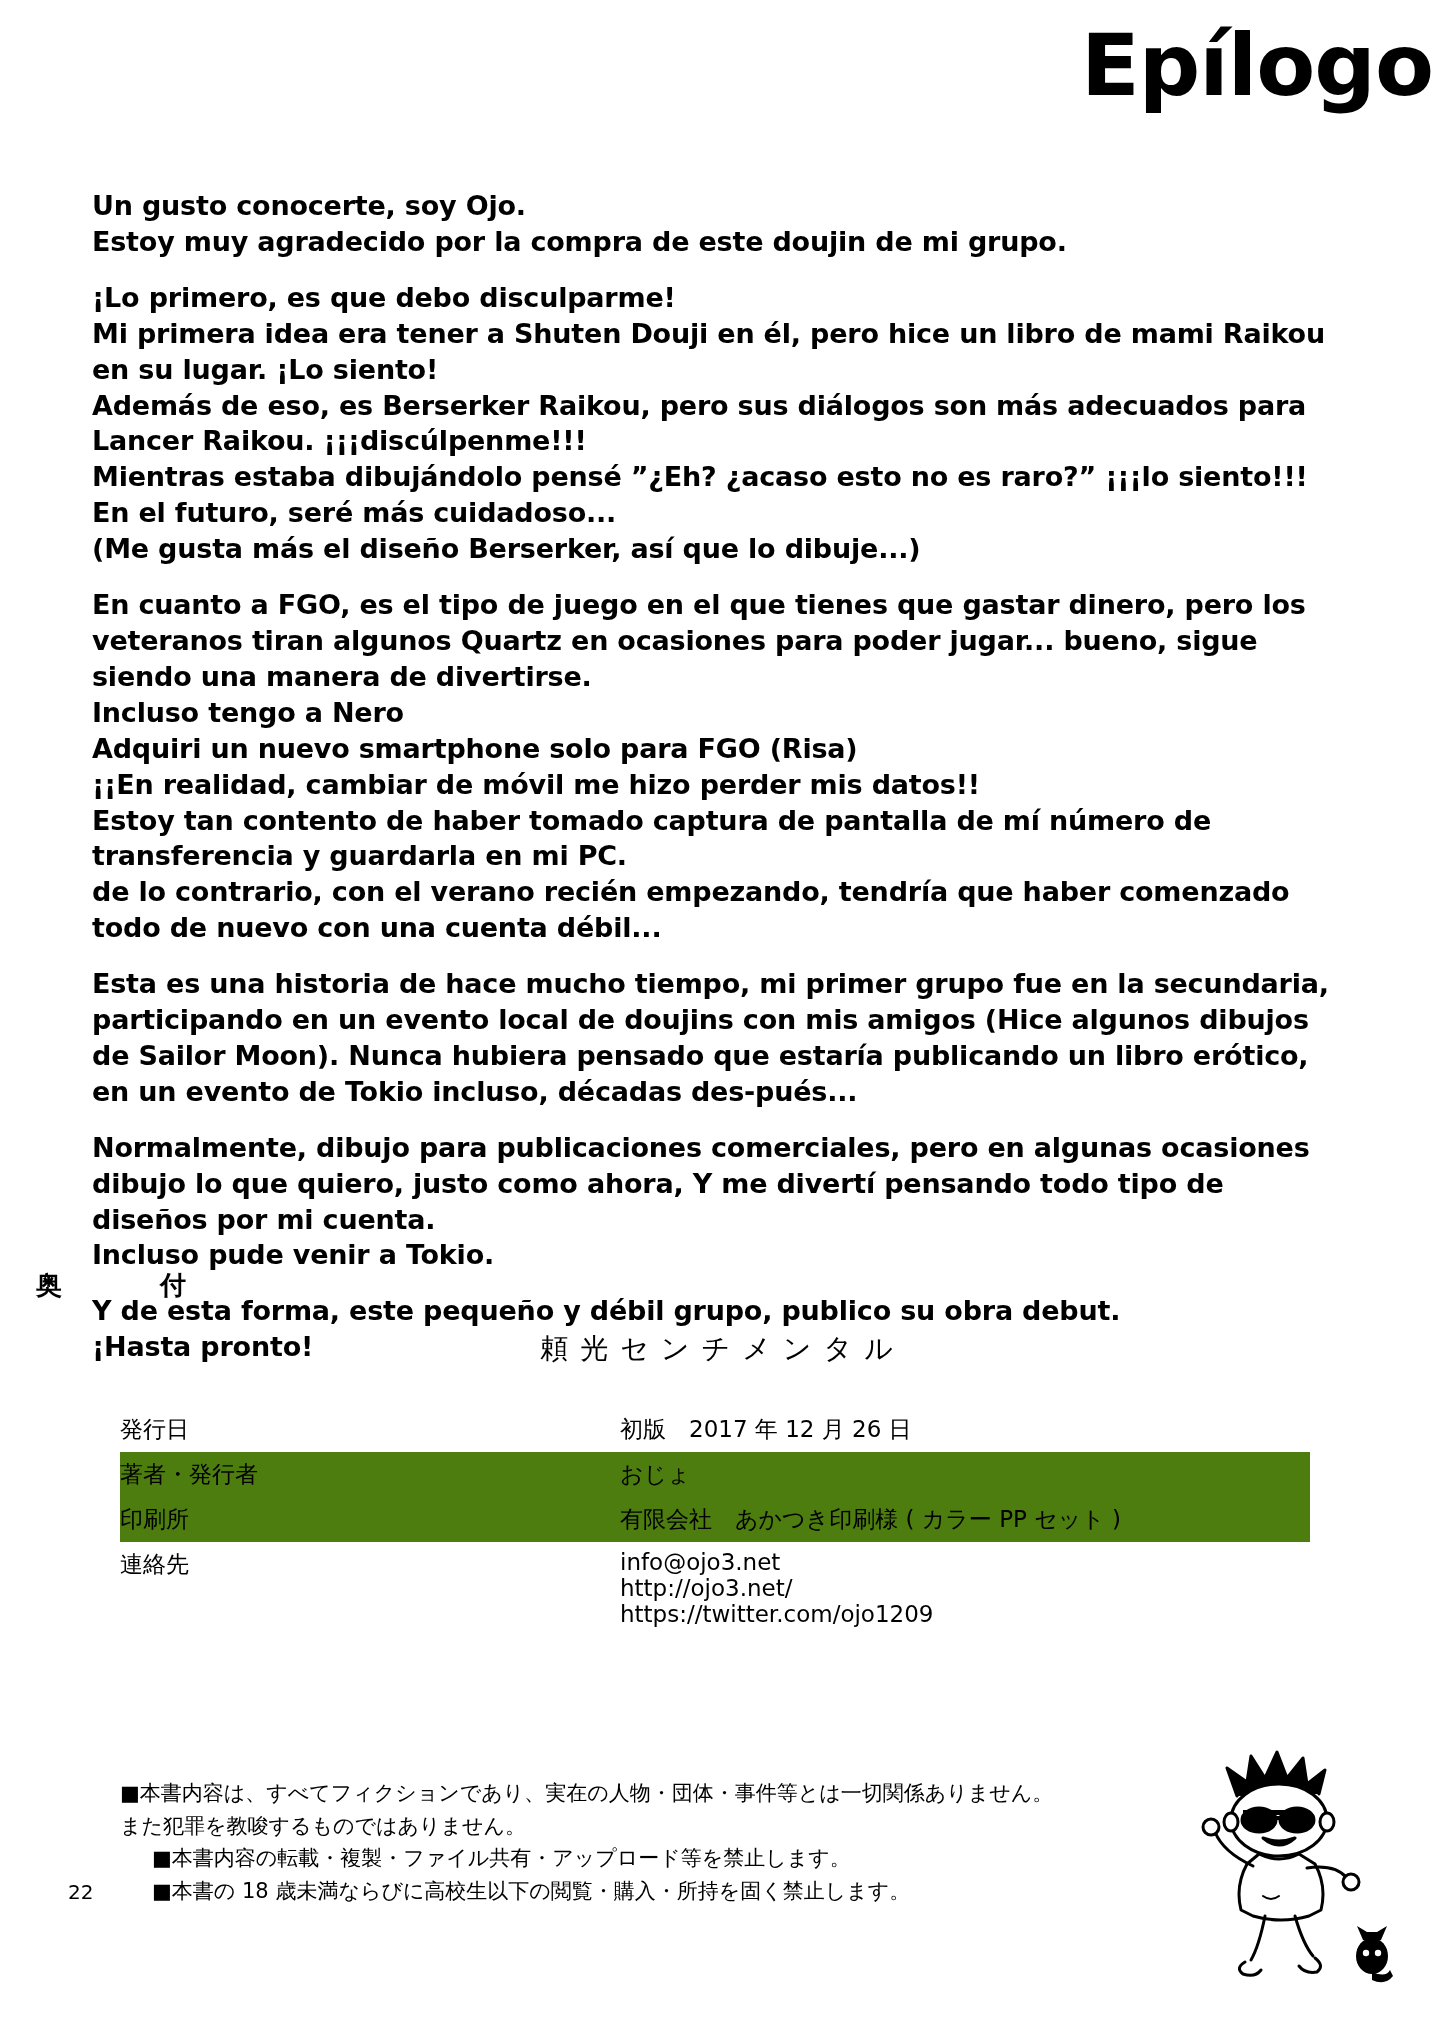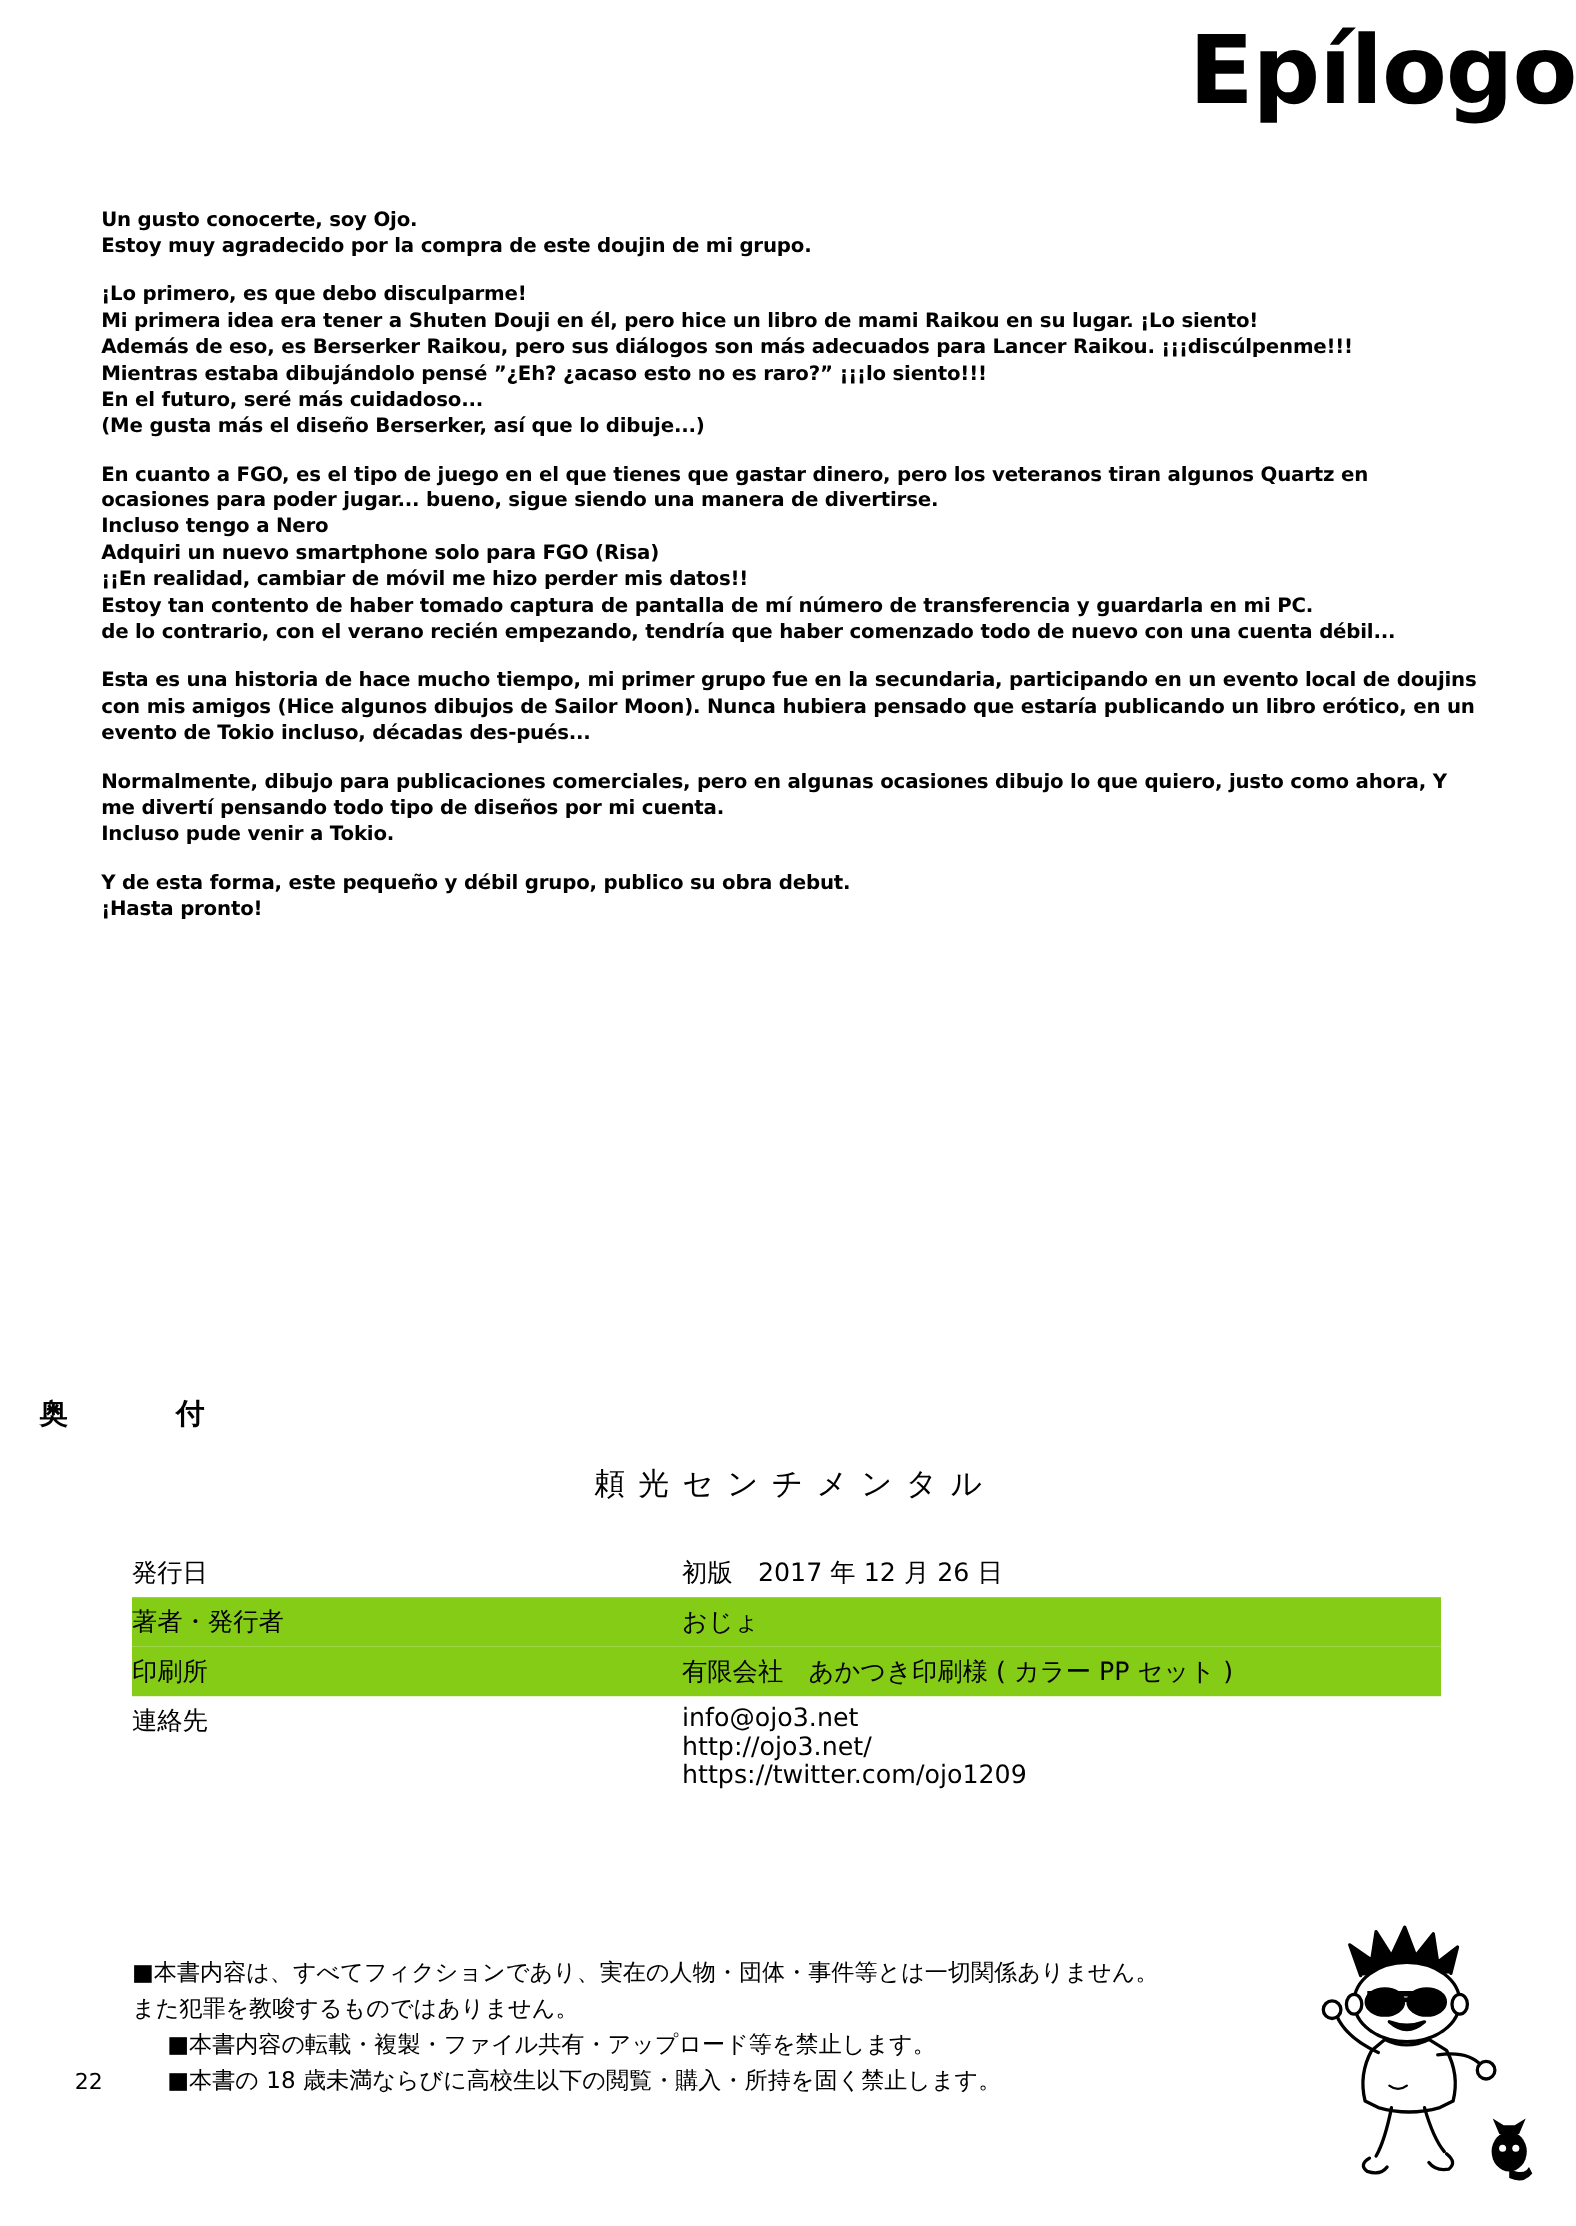--- a/index.html
+++ b/index.html
@@ -30,21 +30,21 @@
     font-size: 86px;
     letter-spacing: -1px;
     line-height: 1;
   }
   .body-text {
     position: absolute;
     top: 188px;
     left: 92px;
     width: 1255px;
     font-family: "DejaVu Sans", sans-serif;
-    font-size: 18px;
+    font-size: 27px;
     font-weight: 600;
     line-height: 1.33;
     letter-spacing: -0.2px;
   }
   .para {
     margin: 0 0 20px 0;
   }
   .para:last-child { margin-bottom: 0; }
   .line { display: block; white-space: pre-wrap; }
 
@@ -88,21 +88,21 @@
     width: 430px;
     text-align: left;
     padding-right: 40px;
     white-space: nowrap;
   }
   .info-table td.value {
     text-align: left;
     padding-left: 30px;
   }
   .info-table tr.shaded td {
-    background: #84cc16;
+    background: #4d7c0f;
   }
   .value .sub { display: block; }
 
   .notices {
     position: absolute;
     top: 1777px;
     left: 120px;
     width: 1150px;
     font-family: "DejaVu Sans", sans-serif;
     font-size: 21px;

